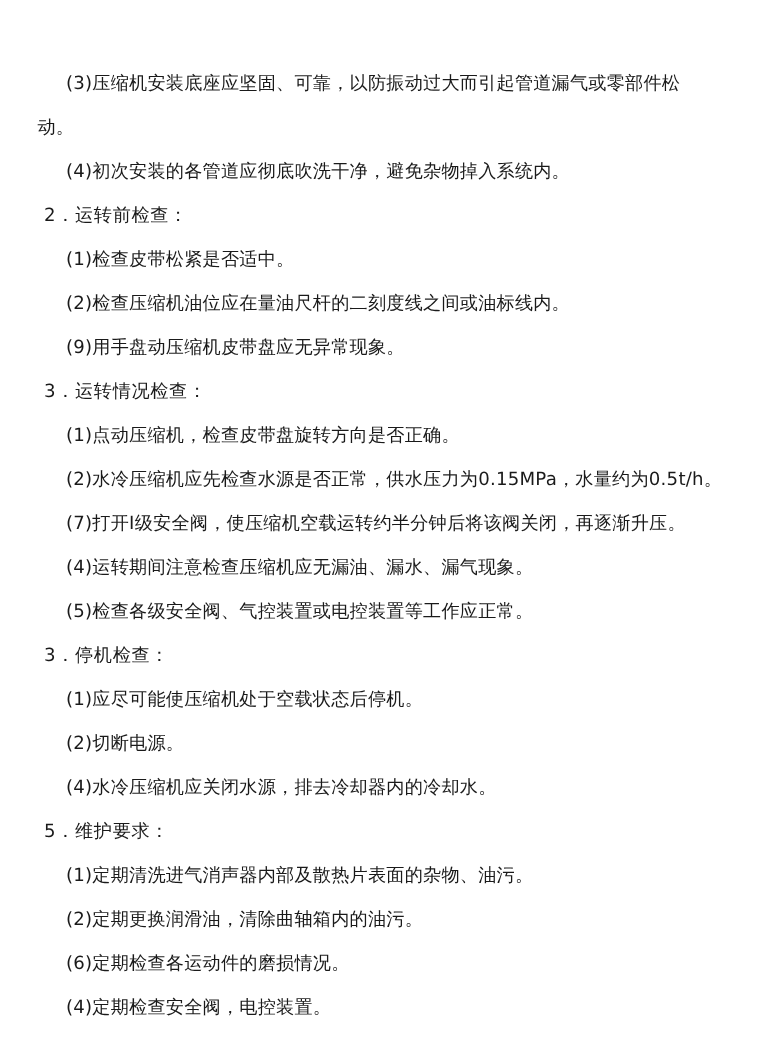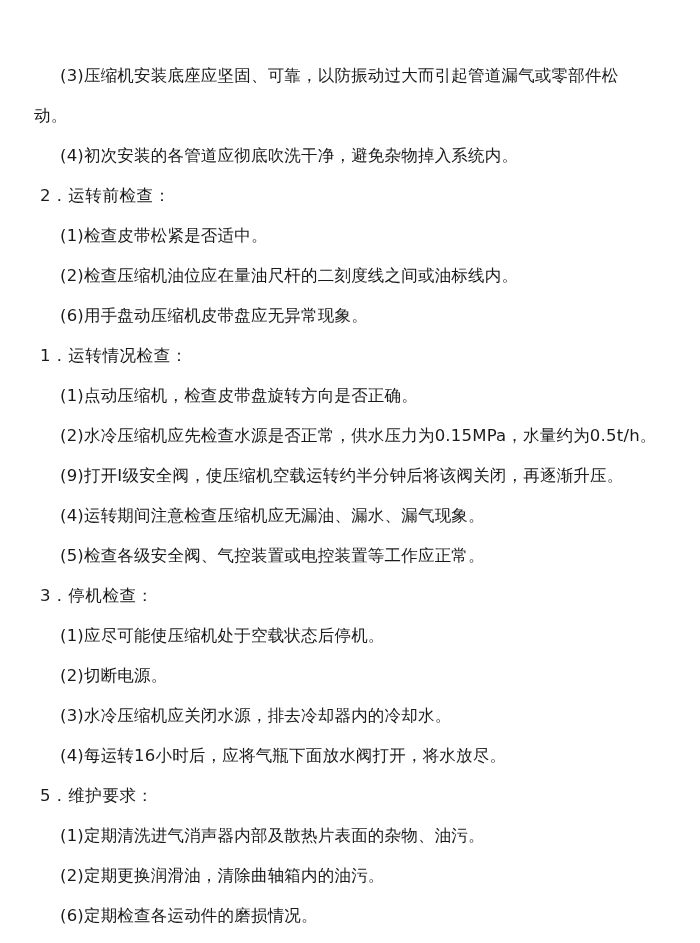--- a/index.html
+++ b/index.html
@@ -50,34 +50,33 @@
 
 <div class="page">
 
   <div class="line indent">(3)压缩机安装底座应坚固、可靠，以防振动过大而引起管道漏气或零部件松</div>
   <div class="line">动。</div>
   <div class="line indent">(4)初次安装的各管道应彻底吹洗干净，避免杂物掉入系统内。</div>
 
   <div class="line heading">2．运转前检查：</div>
   <div class="line indent">(1)检查皮带松紧是否适中。</div>
   <div class="line indent">(2)检查压缩机油位应在量油尺杆的二刻度线之间或油标线内。</div>
-  <div class="line indent">(6)用手盘动压缩机皮带盘应无异常现象。</div>
+  <div class="line indent">(9)用手盘动压缩机皮带盘应无异常现象。</div>
 
-  <div class="line heading">1．运转情况检查：</div>
+  <div class="line heading">3．运转情况检查：</div>
   <div class="line indent">(1)点动压缩机，检查皮带盘旋转方向是否正确。</div>
   <div class="line indent">(2)水冷压缩机应先检查水源是否正常，供水压力为0.15MPa，水量约为0.5t/h。</div>
-  <div class="line indent">(9)打开Ⅰ级安全阀，使压缩机空载运转约半分钟后将该阀关闭，再逐渐升压。</div>
+  <div class="line indent">(7)打开Ⅰ级安全阀，使压缩机空载运转约半分钟后将该阀关闭，再逐渐升压。</div>
   <div class="line indent">(4)运转期间注意检查压缩机应无漏油、漏水、漏气现象。</div>
   <div class="line indent">(5)检查各级安全阀、气控装置或电控装置等工作应正常。</div>
 
   <div class="line heading">3．停机检查：</div>
   <div class="line indent">(1)应尽可能使压缩机处于空载状态后停机。</div>
   <div class="line indent">(2)切断电源。</div>
-  <div class="line indent">(3)水冷压缩机应关闭水源，排去冷却器内的冷却水。</div>
-  <div class="line indent">(4)每运转16小时后，应将气瓶下面放水阀打开，将水放尽。</div>
+  <div class="line indent">(4)水冷压缩机应关闭水源，排去冷却器内的冷却水。</div>
 
   <div class="line heading">5．维护要求：</div>
   <div class="line indent">(1)定期清洗进气消声器内部及散热片表面的杂物、油污。</div>
   <div class="line indent">(2)定期更换润滑油，清除曲轴箱内的油污。</div>
   <div class="line indent">(6)定期检查各运动件的磨损情况。</div>
   <div class="line indent">(4)定期检查安全阀，电控装置。</div>
   <div class="line indent">(5)气阀上如有积炭需要清除时，可在浓度约20％，温度为70℃～80℃的苛性苏</div>
 
   <div class="page-number">· 5 ·</div>
 </div>

